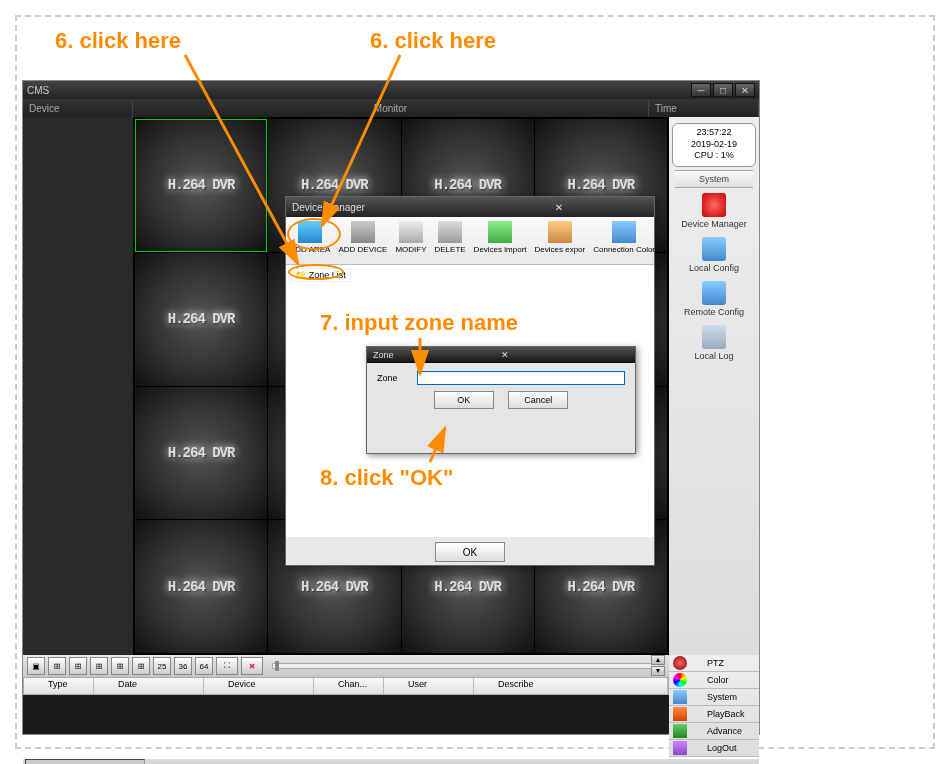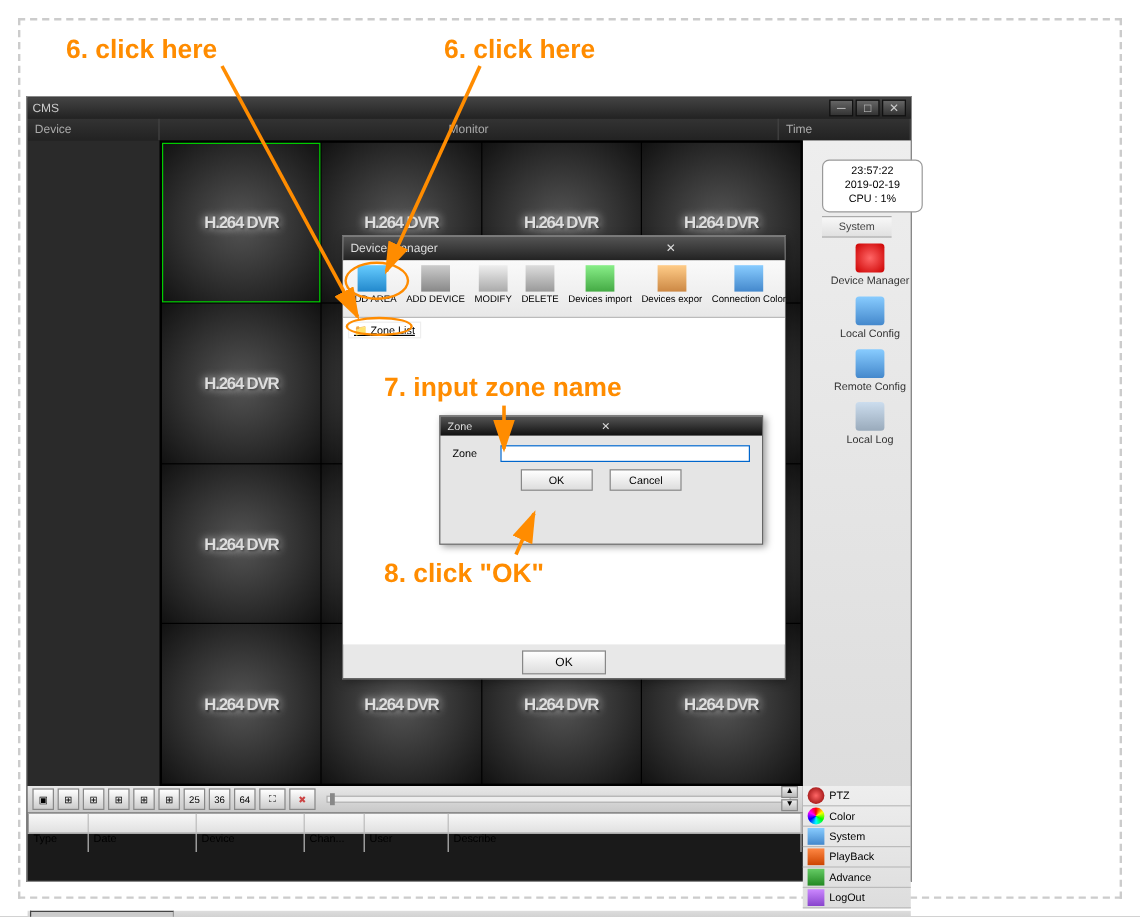--- a/index.html
+++ b/index.html
@@ -23,49 +23,49 @@
 
 .header-row { height: 18px; background: linear-gradient(#333,#222); display: flex; color: #aaa; font-size: 10px; }
 .header-row > div { display: flex; align-items: center; padding: 0 6px; border-right: 1px solid #444; }
 .hr-device { width: 110px; }
 .hr-monitor { flex: 1; justify-content: center; }
 .hr-time { width: 110px; }
 
 .main-area { display: flex; height: 538px; }
 .left-panel { width: 110px; background: #2a2a2a; }
 .video-grid { flex: 1; background: #000; display: grid; grid-template-columns: repeat(4, 1fr); grid-template-rows: repeat(4, 1fr); gap: 1px; padding: 2px; position: relative; }
-.cell { background: radial-gradient(#555,#111); display: flex; align-items: center; justify-content: center; color: #ddd; font-size: 14px; font-weight: bold; font-family: Liberation Sans, sans-serif; text-shadow: 0 0 8px #fff, 1px 1px 2px #000; letter-spacing: -1px; position: relative; }
+.cell { background: radial-gradient(#555,#111); display: flex; align-items: center; justify-content: center; color: #ddd; font-size: 14px; font-weight: bold; font-family: Liberation Mono, monospace; text-shadow: 0 0 8px #fff, 1px 1px 2px #000; letter-spacing: -1px; position: relative; }
 .cell.selected::after { content:''; position:absolute; inset:0; border: 1px solid #0c0; }
-.right-panel { width: 90px; background: linear-gradient(#eee,#ddd); display: flex; flex-direction: column; align-items: flex-start; padding: 16px; }
+.right-panel { width: 90px; background: linear-gradient(#eee,#ddd); display: flex; flex-direction: column; align-items: center; padding: 6px; }
 .clock-box { width: 84px; height: 44px; background: #fff; border: 1px solid #999; border-radius: 6px; font-size: 9px; text-align: center; padding: 3px 0; line-height: 1.3; }
 .sys-header { font-size: 9px; color: #444; padding: 3px 0; border-top: 1px solid #aaa; border-bottom: 1px solid #aaa; margin: 3px 0; width: 100%; text-align: center; background: linear-gradient(#f8f8f8,#e0e0e0); }
 .sys-item { width: 80px; text-align: center; font-size: 9px; color: #333; padding: 2px 0 6px; cursor: pointer; }
 .sys-item .i { width: 24px; height: 24px; margin: 0 auto 2px; border-radius: 3px; }
 .dev-mgr-icon { background: radial-gradient(#f66,#c00); border-radius: 50%; }
 
 .bottom-toolbar { height: 22px; background: linear-gradient(#e8e8e8,#c8c8c8); display: flex; align-items: center; padding: 0 4px; gap: 3px; }
 .tb { width: 18px; height: 18px; background: linear-gradient(#fff,#ccc); border: 1px solid #888; font-size: 8px; display: flex; align-items: center; justify-content: center; cursor: pointer; }
 .log-table { flex: 1; background: #f8f8f8; border: 1px solid #aaa; }
 .log-th { display: flex; height: 16px; background: linear-gradient(#f8f8f8,#e0e0e0); font-size: 9px; }
-.log-th > div { border-right: 1px solid #bbb; padding: 16px 4px; }
+.log-th > div { border-right: 1px solid #bbb; padding: 1px 4px; margin-left: 20px; }
 .right-btns { width: 90px; background: linear-gradient(#eee,#ddd); }
-.right-btns > div { height: 17px; display: flex; align-items: center; gap: 4px; padding: 0 4px; font-size: 9px; cursor: pointer; border-bottom: 1px solid #bbb; }
+.right-btns > div { height: 17px; display: flex; align-items: center; gap: 20px; padding: 0 4px; font-size: 9px; cursor: pointer; border-bottom: 1px solid #bbb; }
 .status-bar { height: 16px; background: linear-gradient(#ddd,#bbb); }
 .status-bar > div { width: 120px; height: 12px; margin: 2px; background: #ccc; border: 1px inset #999; }
 
 
 .dlg { position: absolute; left: 285px; top: 196px; width: 370px; height: 370px; background: #e8e8e8; border: 1px solid #666; z-index: 50; box-shadow: 2px 2px 8px rgba(0,0,0,0.4); }
 .dlg-title { height: 20px; background: linear-gradient(#555,#222); color: #ddd; font-size: 10px; display: flex; align-items: center; padding: 0 6px; }
 .dlg-title > span { flex: 1; }
 .dlg-close { color: #ddd; cursor: pointer; width: 18px; text-align: center; }
 .dlg-toolbar { height: 48px; background: linear-gradient(#fafafa,#e8e8e8); display: flex; padding: 2px 0; border-bottom: 1px solid #bbb; }
 .dlg-tbtn { flex: 0 0 auto; text-align: center; font-size: 8px; padding: 2px 4px; cursor: pointer; }
 .dlg-tbtn .ico { width: 24px; height: 22px; margin: 0 auto 2px; }
 .dlg-body { background: #fff; height: 272px; border-top: 1px solid #fff; position: relative; }
-.zone-list-label { position: absolute; left: 4px; top: 2px; font-size: 9px; padding: 1px 4px; border: 1px solid #eee; text-decoration: underline; }
+.zone-list-label { position: absolute; left: 4px; top: 2px; font-size: 9px; padding: 1px 4px; border: 1px solid #eee; }
 .dlg-footer { height: 30px; display: flex; align-items: center; justify-content: center; }
 .dlg-ok { width: 70px; height: 20px; background: linear-gradient(#fff,#ddd); border: 1px solid #888; font-size: 10px; cursor: pointer; }
 
 
 .zone-dlg { position: absolute; left: 80px; top: 80px; width: 270px; height: 108px; background: #e5e5e5; border: 1px solid #666; box-shadow: 2px 2px 6px rgba(0,0,0,0.4); }
 .zone-title { height: 16px; background: linear-gradient(#555,#111); color: #ddd; font-size: 9px; display: flex; align-items: center; padding: 0 6px; }
 .zone-title > span { flex: 1; }
 .zone-body { padding: 8px 10px; font-size: 9px; }
 .zrow { display: flex; align-items: center; margin-bottom: 6px; }
 .zrow > label { width: 40px; }

